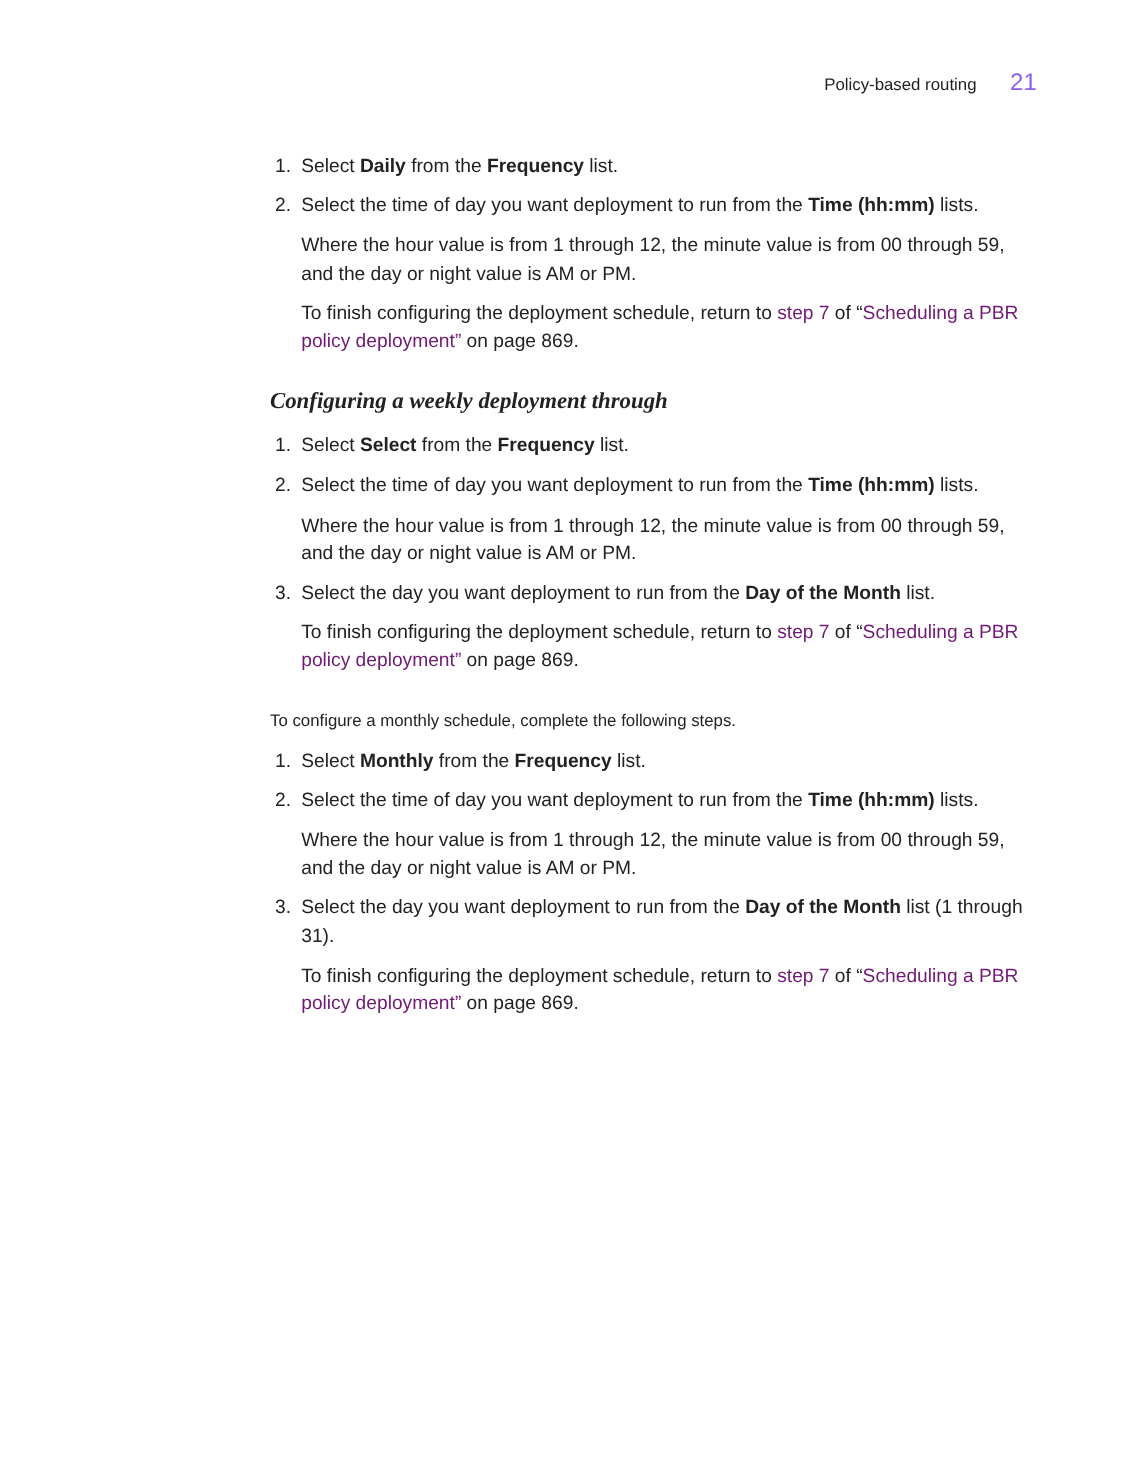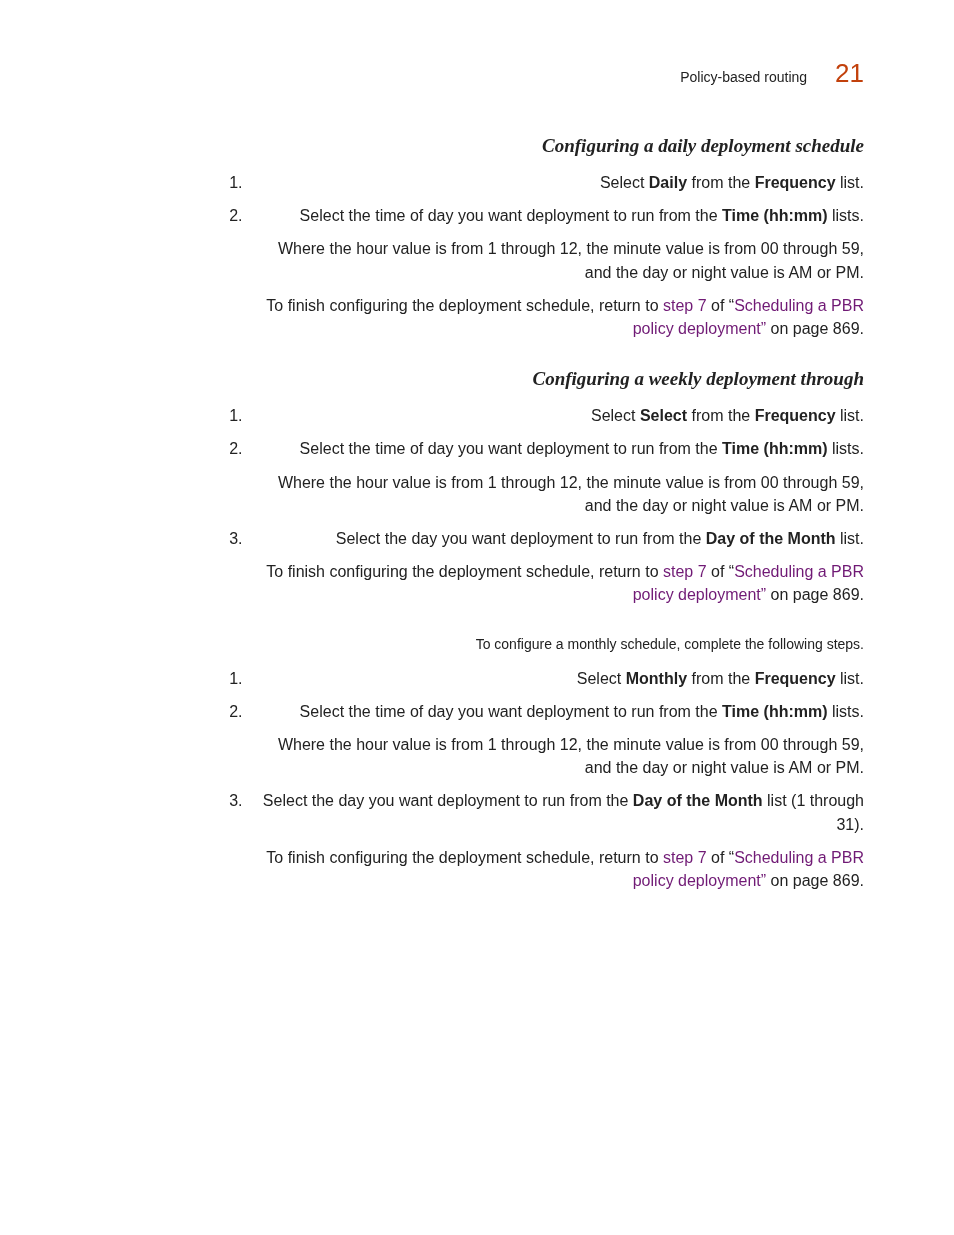--- a/index.html
+++ b/index.html
@@ -10,38 +10,37 @@
     background: #ffffff;
     font-family: Arial, Helvetica, sans-serif;
     color: #222;
   }
   .page {
     position: relative;
     width: 954px;
     height: 1033px;
     box-sizing: border-box;
     padding: 58px 90px 0 225px;
-    text-align: right;
   }
   .header {
     display: flex;
     justify-content: flex-end;
     align-items: baseline;
     gap: 28px;
     margin-bottom: 46px;
   }
   .header .title {
     font-size: 14px;
     color: #222;
   }
   .header .chap {
     font-family: Arial, Helvetica, sans-serif;
-    font-size: 26px;
+    font-size: 20px;
     font-weight: 400;
-    color: #c2410c;
+    color: #8b5cf6;
   }
   h2 {
     font-family: Georgia, "Times New Roman", serif;
     font-style: italic;
     font-weight: 700;
     font-size: 19px;
     color: #222;
     margin: 0 0 14px 0;
     letter-spacing: 0px;
   }
@@ -75,21 +74,20 @@
 <body>
 
 <div class="page">
 
   <div class="header">
     <span class="title">Policy-based routing</span>
     <span class="chap">21</span>
   </div>
 
   <div class="section">
-    <h2>Configuring a daily deployment schedule</h2>
     <ol>
       <li>
         <span>Select </span><span class="b">Daily</span><span> from the </span><span class="b">Frequency</span><span> list.</span>
       </li>
       <li>
         <span>Select the time of day you want deployment to run from the </span><span class="b">Time (hh:mm)</span><span> lists.</span>
         <span class="sub">Where the hour value is from 1 through 12, the minute value is from 00 through 59, and the day or night value is AM or PM.</span>
         <span class="sub">
           <span>To finish configuring the deployment schedule, return to </span><a class="link">step 7</a><span> of </span><span>“</span><a class="link">Scheduling a PBR policy deployment”</a><span> on page 869.</span>
         </span>

